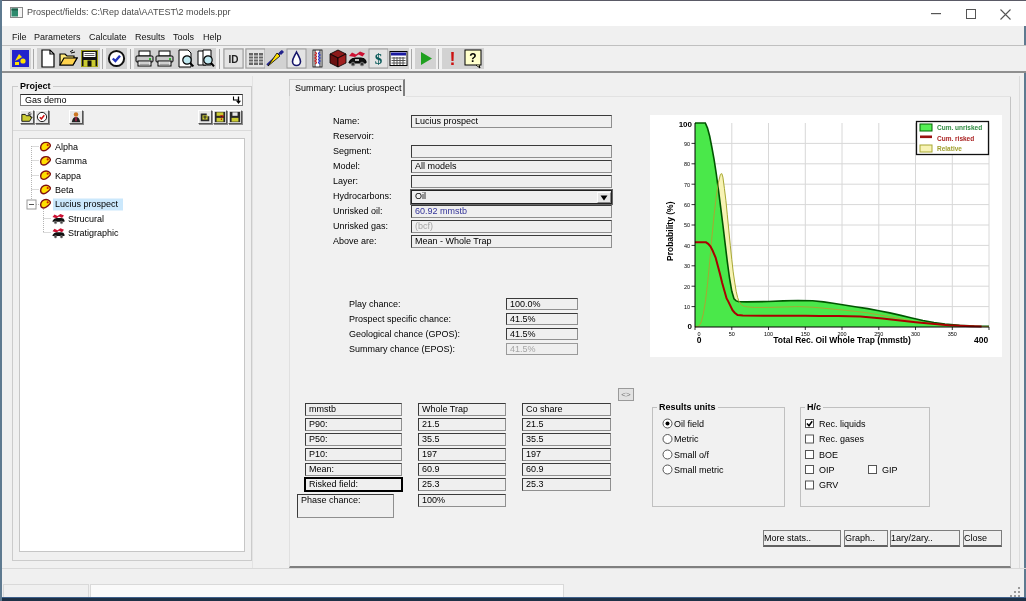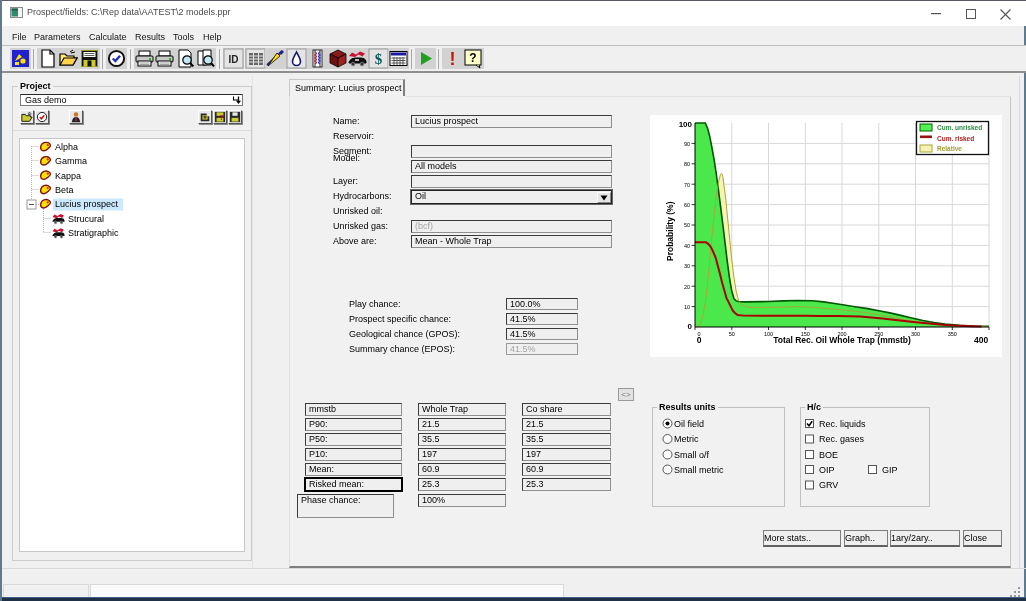--- a/index.html
+++ b/index.html
@@ -284,35 +284,36 @@
 
   <div class="abs" style="left:250px;top:76px;width:1px;height:492px;background:#e3e3e3"></div>
   <div class="abs" style="left:287px;top:96px;width:722px;height:472px;background:#f1f1f1;border-bottom:2px solid #7f7f7f;border-left:1px solid #e0e0e0;border-right:1px solid #c4c4c4;box-sizing:border-box"></div>
   <div class="abs" style="left:404px;top:96px;width:605px;height:1px;background:#e2e2e2"></div>
   <div class="abs" style="left:287px;top:79px;width:116px;height:17px;background:#f1f1f1;border:1px solid #c9c9c9;border-right:2px solid #7f7f7f;border-bottom:0;box-sizing:border-box"></div>
   <div class="abs" style="left:293px;top:83px;font-size:9px">Summary: Lucius prospect</div>
 
   <div class="lbl" style="left:331px;top:115px">Name:</div>
   <div class="lbl" style="left:331px;top:130px">Reservoir:</div>
   <div class="lbl" style="left:331px;top:145px">Segment:</div>
-  <div class="lbl" style="left:331px;top:152px">Model:</div>
+  <div class="lbl" style="left:331px;top:160px">Model:</div>
   <div class="lbl" style="left:331px;top:175px">Layer:</div>
   <div class="lbl" style="left:331px;top:190px">Hydrocarbons:</div>
   <div class="lbl" style="left:331px;top:205px">Unrisked oil:</div>
   <div class="lbl" style="left:331px;top:220px">Unrisked gas:</div>
   <div class="lbl" style="left:331px;top:235px">Above are:</div>
   <div class="fld" style="left:409px;top:115px;width:201px;height:13px">Lucius prospect</div>
   <div class="fld" style="left:409px;top:145px;width:201px;height:13px"></div>
   <div class="fld" style="left:409px;top:160px;width:201px;height:13px">All models</div>
   <div class="fld" style="left:409px;top:175px;width:201px;height:13px"></div>
   <div class="fld" style="left:409px;top:190px;width:201px;height:14px;border:1px solid #222;outline:1px solid #666">Oil</div>
   <div class="abs" style="left:595px;top:192px;width:14px;height:11px;background:#e6e6e6;border:1px solid #888;border-top-color:#fdfdfd;border-left-color:#fdfdfd;box-sizing:border-box"></div>
   <svg class="abs" style="left:598px;top:195px" width="8" height="6">
       <path d="M0.5 0.5 h7 L4 5.5 Z" fill="#000"></path>
     </svg>
+  <div class="fld" style="left:409px;top:205px;width:201px;height:13px;color:#333399">60.92 mmstb</div>
   <div class="fld" style="left:409px;top:220px;width:201px;height:13px;color:#a6a6a6">(bcf)</div>
   <div class="fld" style="left:409px;top:235px;width:201px;height:13px">Mean - Whole Trap</div>
 
   <div class="lbl" style="left:347px;top:298px">Play chance:</div>
   <div class="lbl" style="left:347px;top:313px">Prospect specific chance:</div>
   <div class="lbl" style="left:347px;top:328px">Geological chance (GPOS):</div>
   <div class="lbl" style="left:347px;top:343px">Summary chance (EPOS):</div>
   <div class="fld" style="left:504px;top:298px;width:72px;height:12px">100.0%</div>
   <div class="fld" style="left:504px;top:313px;width:72px;height:12px">41.5%</div>
   <div class="fld" style="left:504px;top:328px;width:72px;height:12px">41.5%</div>
@@ -327,21 +328,21 @@
   <div class="fld" style="left:520px;top:418px;width:89px;height:13px">21.5</div>
   <div class="fld" style="left:303px;top:433px;width:97px;height:13px">P50:</div>
   <div class="fld" style="left:416px;top:433px;width:88px;height:13px">35.5</div>
   <div class="fld" style="left:520px;top:433px;width:89px;height:13px">35.5</div>
   <div class="fld" style="left:303px;top:448px;width:97px;height:13px">P10:</div>
   <div class="fld" style="left:416px;top:448px;width:88px;height:13px">197</div>
   <div class="fld" style="left:520px;top:448px;width:89px;height:13px">197</div>
   <div class="fld" style="left:303px;top:463px;width:97px;height:13px">Mean:</div>
   <div class="fld" style="left:416px;top:463px;width:88px;height:13px">60.9</div>
   <div class="fld" style="left:520px;top:463px;width:89px;height:13px">60.9</div>
-  <div class="fld" style="left:302px;top:477px;width:99px;height:15px;border:2px solid #000;line-height:11px">Risked mean:</div>
+  <div class="fld" style="left:302px;top:477px;width:99px;height:15px;border:2px solid #000;line-height:11px">Risked field:</div>
   <div class="fld" style="left:416px;top:478px;width:88px;height:13px">25.3</div>
   <div class="fld" style="left:520px;top:478px;width:89px;height:13px">25.3</div>
   <div class="fld" style="left:295px;top:494px;width:97px;height:24px">Phase chance:</div>
   <div class="fld" style="left:416px;top:494px;width:88px;height:13px">100%</div>
 
   <div class="grp" style="left:650px;top:407px;width:133px;height:100px"></div>
   <div class="grplabel" style="left:655px;top:402px;background:#f1f1f1">Results units</div>
   <svg class="abs" style="left:650px;top:407px" width="133" height="100" viewBox="0 0 133 100">
     <g font-family="Liberation Sans" font-size="9" fill="#000">
       <circle cx="15.5" cy="16.5" r="4.5" fill="#fff" stroke="#555"></circle>

